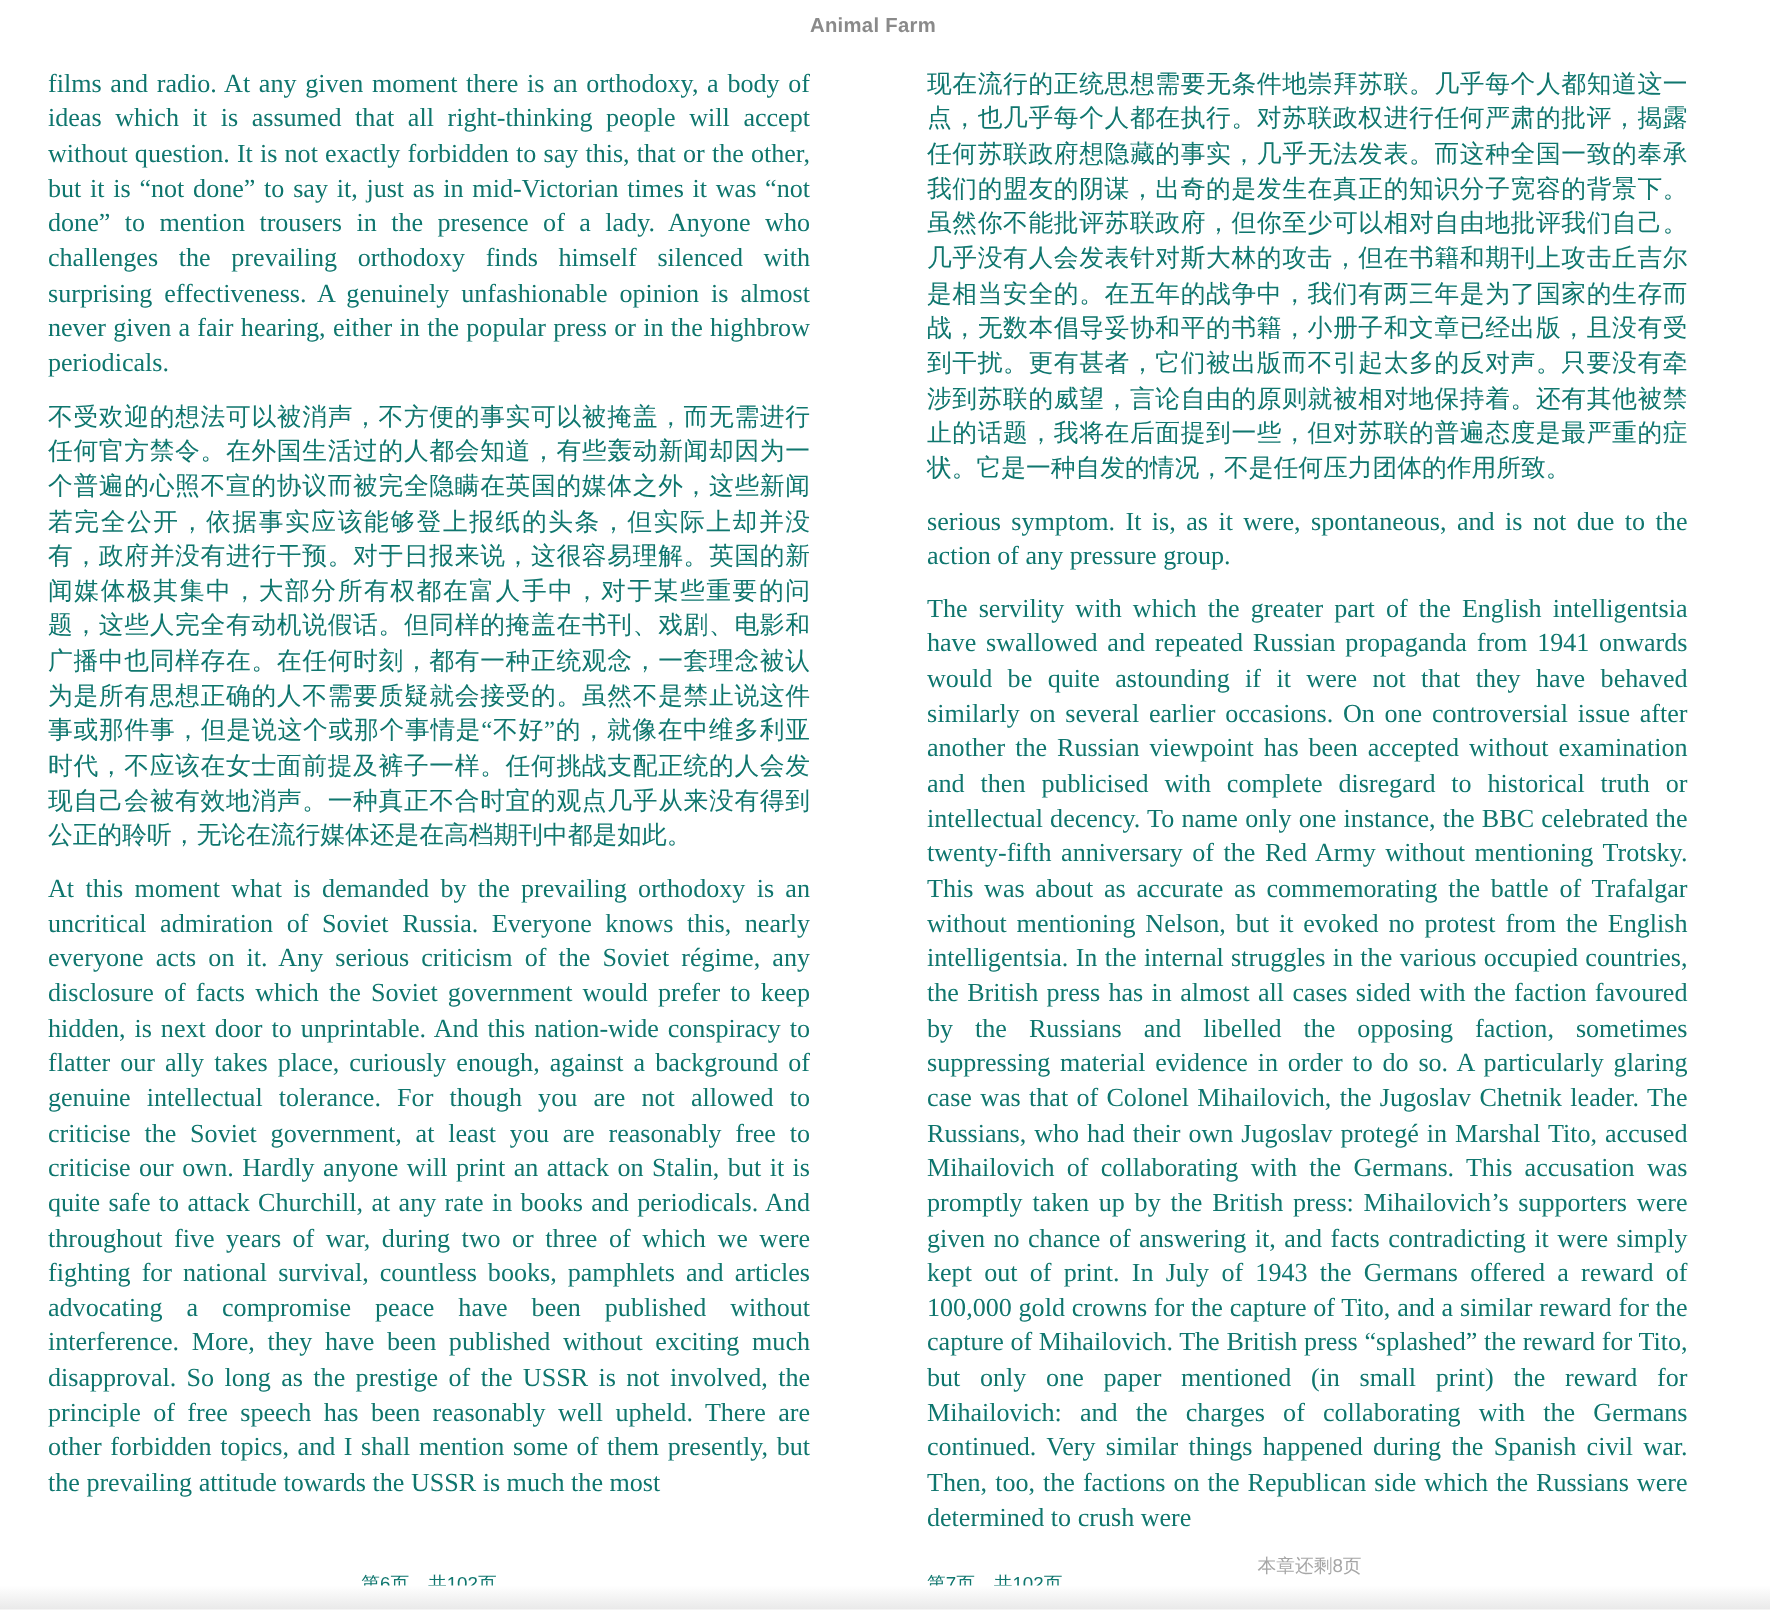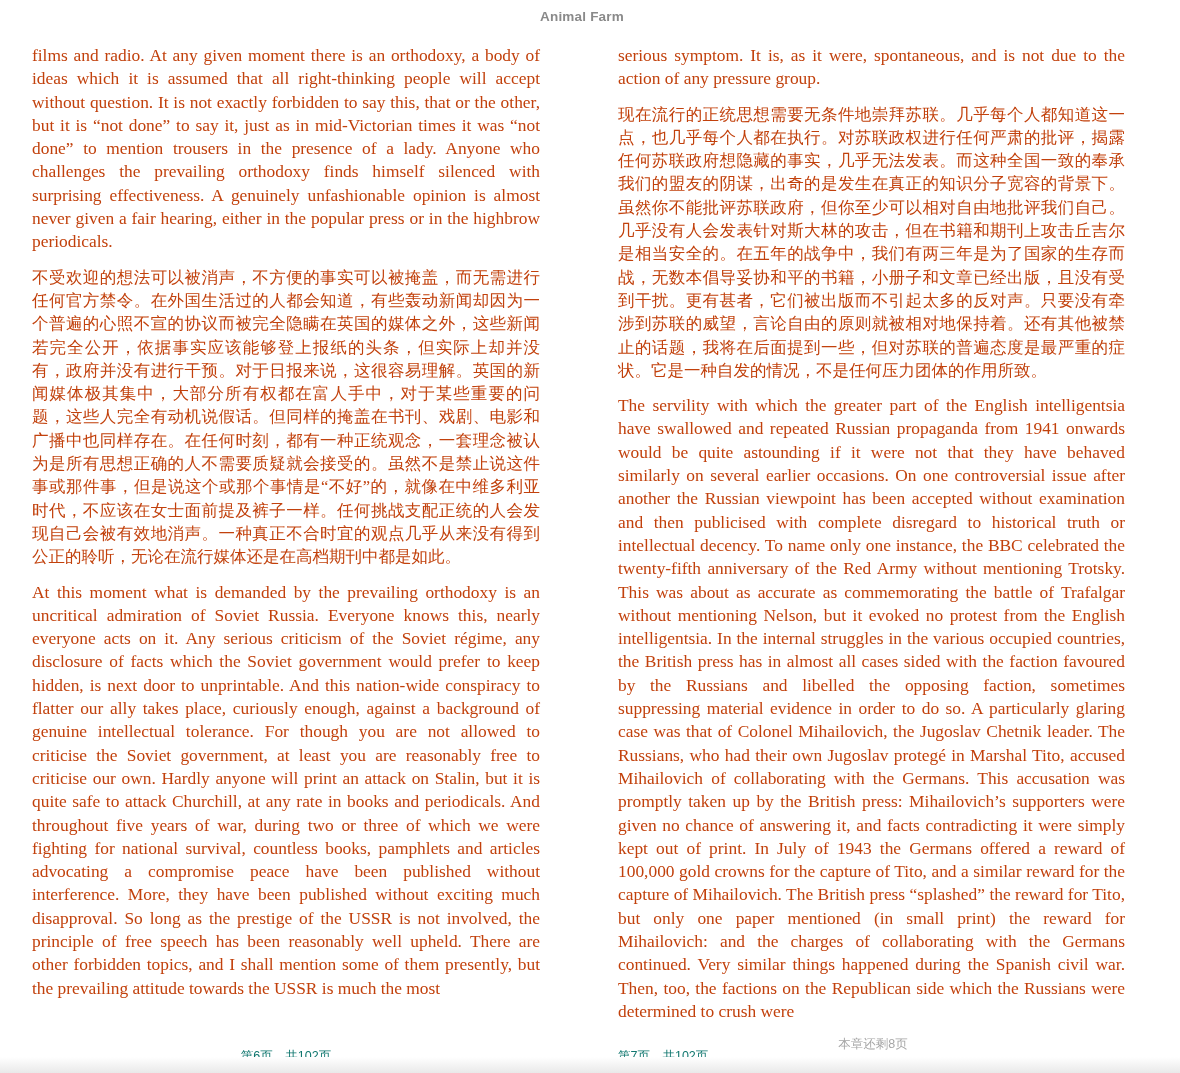--- a/index.html
+++ b/index.html
@@ -18,21 +18,21 @@
     color:#8a8a8a; letter-spacing:.2px;
   }
   .page {
     position:absolute; top:44px;
   }
   .page-left  { left:32px;  width:508px; }
   .page-right { left:618px; width:507px; }
   .para {
     margin:0 0 12px 0;
     text-align:justify;
-    color:#c2410c;
+    color:#0f766e;
   }
   .para.en {
     font-family:"Liberation Serif", "DejaVu Serif", serif;
     font-size:17.4px; line-height:23.3px;
   }
   .para.zh {
     font-family:"Liberation Serif", "DejaVu Serif", serif;
     font-size:16.5px; line-height:23.3px;
     text-justify:inter-ideograph;
   }
@@ -60,22 +60,22 @@
 
 <div class="header-title">Animal Farm</div>
 
 <div class="page page-left">
   <p class="para en">films and radio. At any given moment there is an orthodoxy, a body of ideas which it is assumed that all right-thinking people will accept without question. It is not exactly forbidden to say this, that or the other, but it is “not done” to say it, just as in mid-Victorian times it was “not done” to mention trousers in the presence of a lady. Anyone who challenges the prevailing orthodoxy finds himself silenced with surprising effectiveness. A genuinely unfashionable opinion is almost never given a fair hearing, either in the popular press or in the highbrow periodicals.</p>
   <p class="para zh">不受欢迎的想法可以被消声，不方便的事实可以被掩盖，而无需进行任何官方禁令。在外国生活过的人都会知道，有些轰动新闻却因为一个普遍的心照不宣的协议而被完全隐瞒在英国的媒体之外，这些新闻若完全公开，依据事实应该能够登上报纸的头条，但实际上却并没有，政府并没有进行干预。对于日报来说，这很容易理解。英国的新闻媒体极其集中，大部分所有权都在富人手中，对于某些重要的问题，这些人完全有动机说假话。但同样的掩盖在书刊、戏剧、电影和广播中也同样存在。在任何时刻，都有一种正统观念，一套理念被认为是所有思想正确的人不需要质疑就会接受的。虽然不是禁止说这件事或那件事，但是说这个或那个事情是“不好”的，就像在中维多利亚时代，不应该在女士面前提及裤子一样。任何挑战支配正统的人会发现自己会被有效地消声。一种真正不合时宜的观点几乎从来没有得到公正的聆听，无论在流行媒体还是在高档期刊中都是如此。</p>
   <p class="para en">At this moment what is demanded by the prevailing orthodoxy is an uncritical admiration of Soviet Russia. Everyone knows this, nearly everyone acts on it. Any serious criticism of the Soviet régime, any disclosure of facts which the Soviet government would prefer to keep hidden, is next door to unprintable. And this nation-wide conspiracy to flatter our ally takes place, curiously enough, against a background of genuine intellectual tolerance. For though you are not allowed to criticise the Soviet government, at least you are reasonably free to criticise our own. Hardly anyone will print an attack on Stalin, but it is quite safe to attack Churchill, at any rate in books and periodicals. And throughout five years of war, during two or three of which we were fighting for national survival, countless books, pamphlets and articles advocating a compromise peace have been published without interference. More, they have been published without exciting much disapproval. So long as the prestige of the USSR is not involved, the principle of free speech has been reasonably well upheld. There are other forbidden topics, and I shall mention some of them presently, but the prevailing attitude towards the USSR is much the most</p>
 </div>
 
 <div class="page page-right">
+  <p class="para zh">现在流行的正统思想需要无条件地崇拜苏联。几乎每个人都知道这一点，也几乎每个人都在执行。对苏联政权进行任何严肃的批评，揭露任何苏联政府想隐藏的事实，几乎无法发表。而这种全国一致的奉承我们的盟友的阴谋，出奇的是发生在真正的知识分子宽容的背景下。虽然你不能批评苏联政府，但你至少可以相对自由地批评我们自己。几乎没有人会发表针对斯大林的攻击，但在书籍和期刊上攻击丘吉尔是相当安全的。在五年的战争中，我们有两三年是为了国家的生存而战，无数本倡导妥协和平的书籍，小册子和文章已经出版，且没有受到干扰。更有甚者，它们被出版而不引起太多的反对声。只要没有牵涉到苏联的威望，言论自由的原则就被相对地保持着。还有其他被禁止的话题，我将在后面提到一些，但对苏联的普遍态度是最严重的症状。它是一种自发的情况，不是任何压力团体的作用所致。</p>
   <p class="para en">serious symptom. It is, as it were, spontaneous, and is not due to the action of any pressure group.</p>
-  <p class="para zh">现在流行的正统思想需要无条件地崇拜苏联。几乎每个人都知道这一点，也几乎每个人都在执行。对苏联政权进行任何严肃的批评，揭露任何苏联政府想隐藏的事实，几乎无法发表。而这种全国一致的奉承我们的盟友的阴谋，出奇的是发生在真正的知识分子宽容的背景下。虽然你不能批评苏联政府，但你至少可以相对自由地批评我们自己。几乎没有人会发表针对斯大林的攻击，但在书籍和期刊上攻击丘吉尔是相当安全的。在五年的战争中，我们有两三年是为了国家的生存而战，无数本倡导妥协和平的书籍，小册子和文章已经出版，且没有受到干扰。更有甚者，它们被出版而不引起太多的反对声。只要没有牵涉到苏联的威望，言论自由的原则就被相对地保持着。还有其他被禁止的话题，我将在后面提到一些，但对苏联的普遍态度是最严重的症状。它是一种自发的情况，不是任何压力团体的作用所致。</p>
   <p class="para en">The servility with which the greater part of the English intelligentsia have swallowed and repeated Russian propaganda from 1941 onwards would be quite astounding if it were not that they have behaved similarly on several earlier occasions. On one controversial issue after another the Russian viewpoint has been accepted without examination and then publicised with complete disregard to historical truth or intellectual decency. To name only one instance, the BBC celebrated the twenty-fifth anniversary of the Red Army without mentioning Trotsky. This was about as accurate as commemorating the battle of Trafalgar without mentioning Nelson, but it evoked no protest from the English intelligentsia. In the internal struggles in the various occupied countries, the British press has in almost all cases sided with the faction favoured by the Russians and libelled the opposing faction, sometimes suppressing material evidence in order to do so. A particularly glaring case was that of Colonel Mihailovich, the Jugoslav Chetnik leader. The Russians, who had their own Jugoslav protegé in Marshal Tito, accused Mihailovich of collaborating with the Germans. This accusation was promptly taken up by the British press: Mihailovich’s supporters were given no chance of answering it, and facts contradicting it were simply kept out of print. In July of 1943 the Germans offered a reward of 100,000 gold crowns for the capture of Tito, and a similar reward for the capture of Mihailovich. The British press “splashed” the reward for Tito, but only one paper mentioned (in small print) the reward for Mihailovich: and the charges of collaborating with the Germans continued. Very similar things happened during the Spanish civil war. Then, too, the factions on the Republican side which the Russians were determined to crush were</p>
 </div>
 
 <div class="footer-label footer-left">第6页，共102页</div>
 
 <div class="footer-label footer-right">第7页，共102页</div>
 
 <div class="footer-remaining">本章还剩8页</div>
 
 <div class="bottom-fade"></div>

